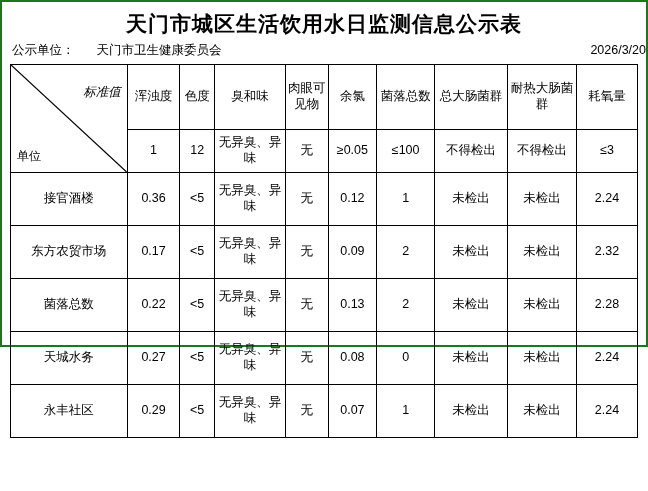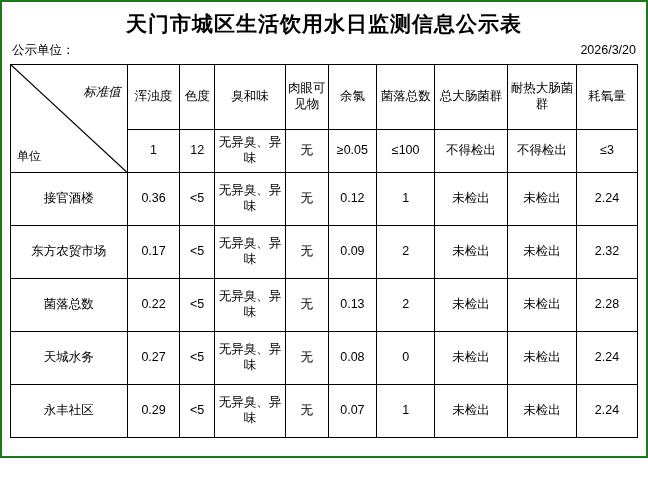--- a/index.html
+++ b/index.html
@@ -10,39 +10,39 @@
     width: 648px;
     height: 491px;
     background: #ffffff;
     font-family: "Liberation Sans", sans-serif;
     color: #000000;
     overflow: hidden;
   }
   .page {
     position: relative;
     width: 648px;
-    height: 458px;
+    height: 347px;
     box-sizing: border-box;
     border: 2px solid #1a7a1a;
     background: #ffffff;
   }
   .title {
     text-align: center;
     font-size: 21px;
     font-weight: bold;
     letter-spacing: 1px;
     margin-top: 8px;
     margin-bottom: 4px;
     color: #000;
   }
   .subhead {
     display: flex;
     align-items: baseline;
     font-size: 12.5px;
-    padding: 0 10px 5px 10px;
+    padding: 0 0 5px 10px;
   }
   .subhead .unit-label {
     white-space: nowrap;
   }
   .subhead .unit-value {
     margin-left: 22px;
     white-space: nowrap;
   }
   .subhead .date {
     margin-left: auto;
@@ -110,20 +110,21 @@
 </style>
 </head>
 <body>
 
 <div class="page">
 
   <div class="title">天门市城区生活饮用水日监测信息公示表</div>
 
   <div class="subhead">
     <span class="unit-label">公示单位：</span>
+    <span class="unit-value">天门市卫生健康委员会</span>
     <span class="date">2026/3/20</span>
   </div>
 
   <table class="grid">
     <colgroup>
       <col class="c0">
         <col class="c1">
         <col class="c2">
         <col class="c3">
         <col class="c4">

